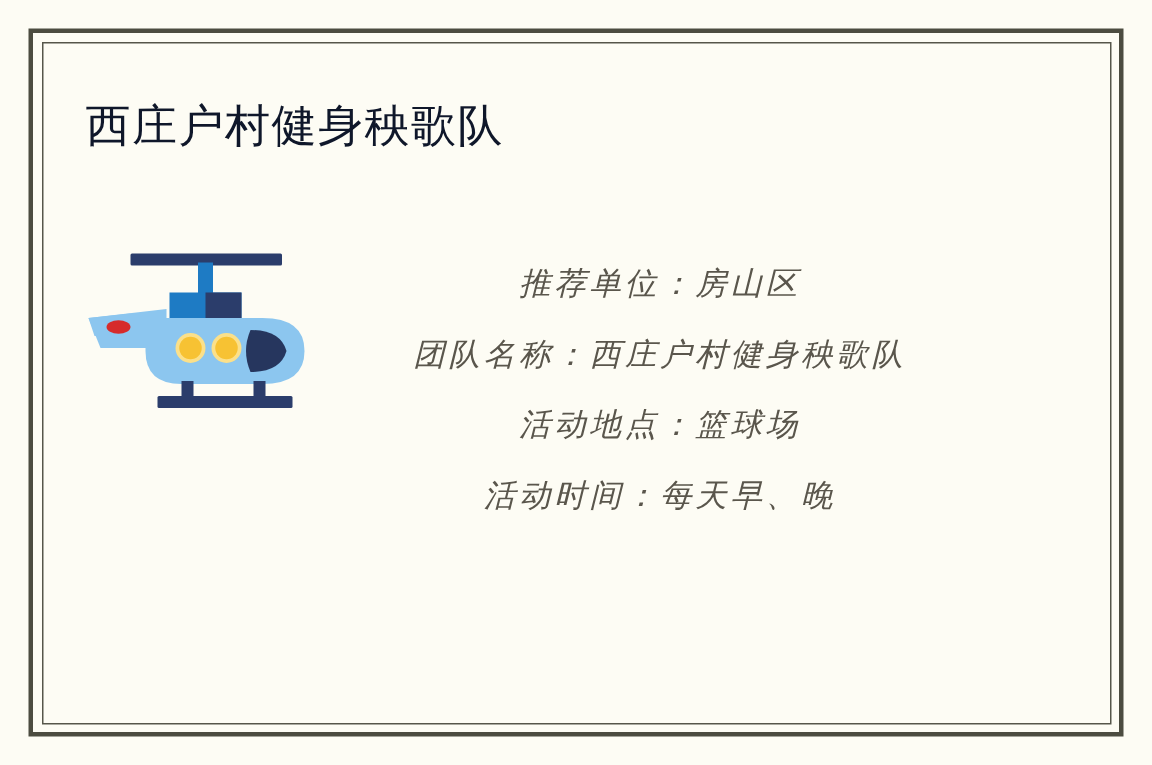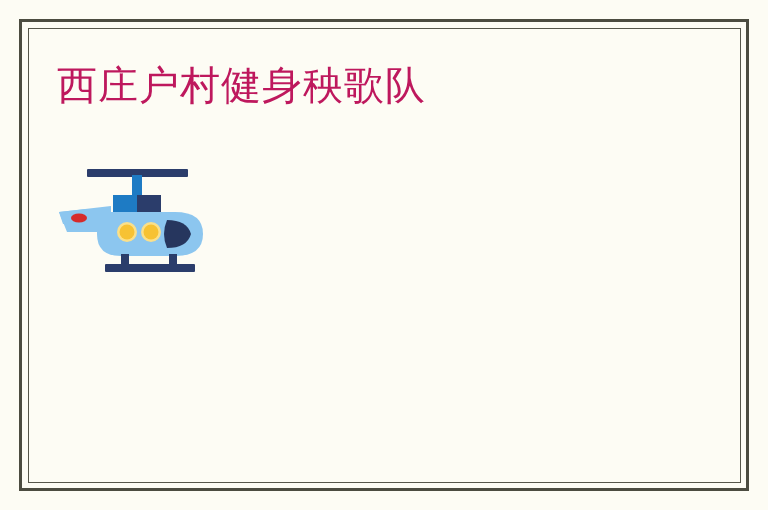--- a/index.html
+++ b/index.html
@@ -43,24 +43,24 @@
     border: 1px solid #56564a;
     box-sizing: border-box;
     pointer-events: none;
   }
 
   
   .title {
     position: absolute;
     left: 57px;
     top: 62px;
-    font-size: 40px;
+    font-size: 30px;
     line-height: 46px;
     letter-spacing: 1px;
-    color: #be185d;
+    color: #0f172a;
     font-family: "Liberation Sans", "DejaVu Sans", sans-serif;
     font-weight: 400;
     white-space: nowrap;
   }
 
   
   .heli-wrap {
     position: absolute;
     left: 57px;
     top: 160px;
@@ -122,14 +122,20 @@
 
       <ellipse cx="22" cy="58" rx="8" ry="4.5" fill="#d62b2b"></ellipse>
 
       <rect x="64" y="94" width="8" height="12" fill="#2b3d6b"></rect>
       <rect x="112" y="94" width="8" height="12" fill="#2b3d6b"></rect>
 
       <rect x="48" y="104" width="90" height="8" rx="1" fill="#2b3d6b"></rect>
     </svg>
   </div>
 
+  <div class="info-block">
+    <div class="info-line">推荐单位：房山区</div>
+    <div class="info-line">团队名称：西庄户村健身秧歌队</div>
+    <div class="info-line">活动地点：篮球场</div>
+    <div class="info-line">活动时间：每天早、晚</div>
+  </div>
 
 </div>
 
 </body></html>

